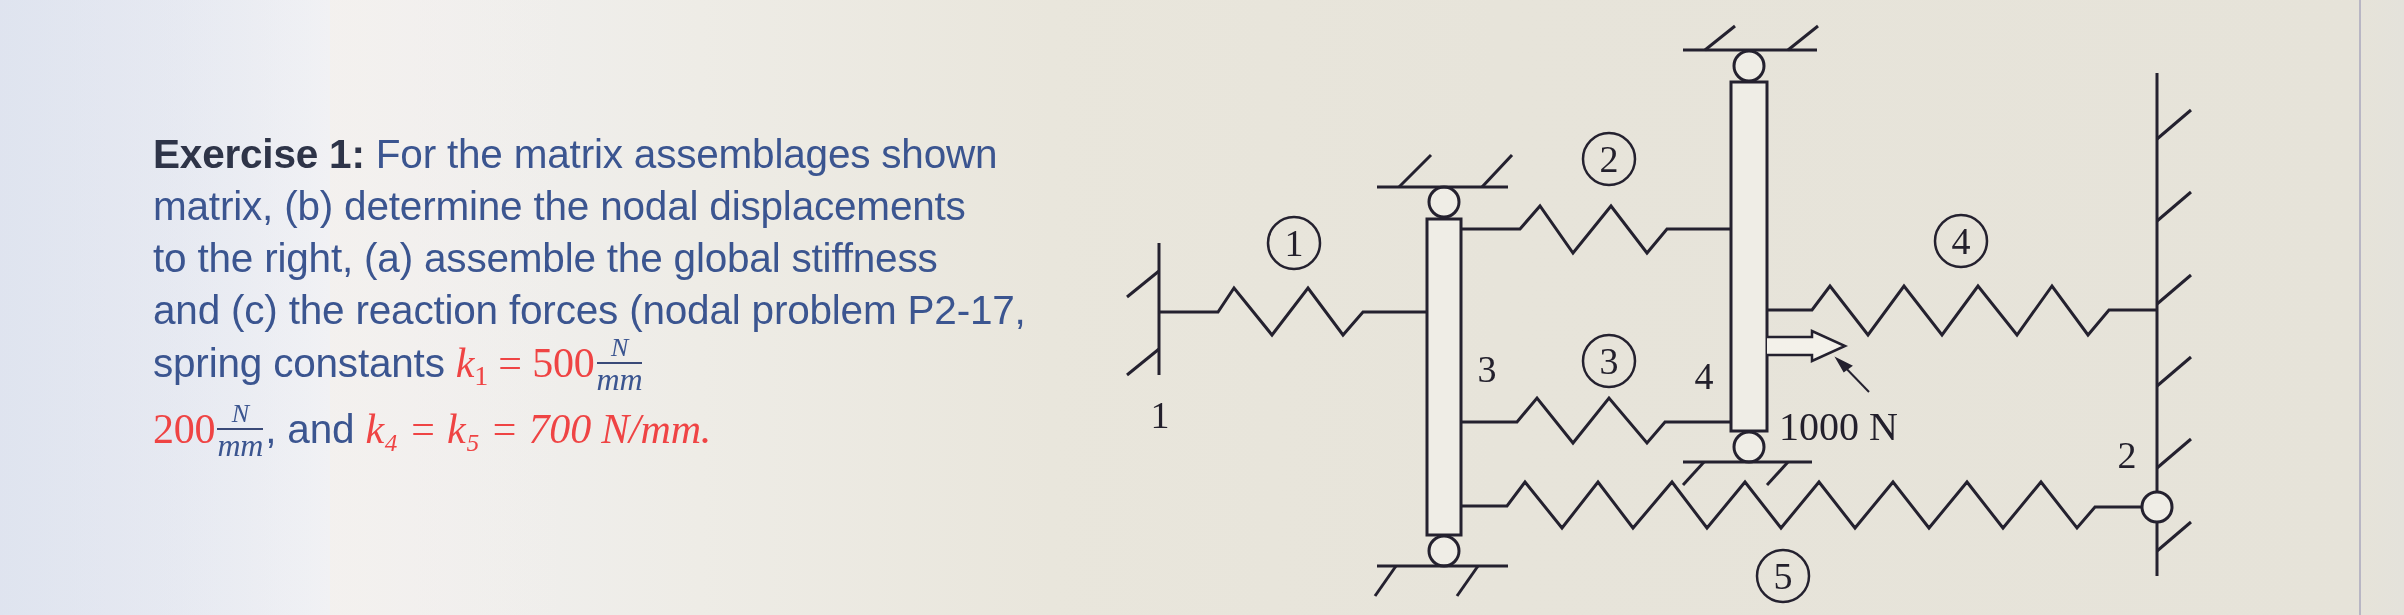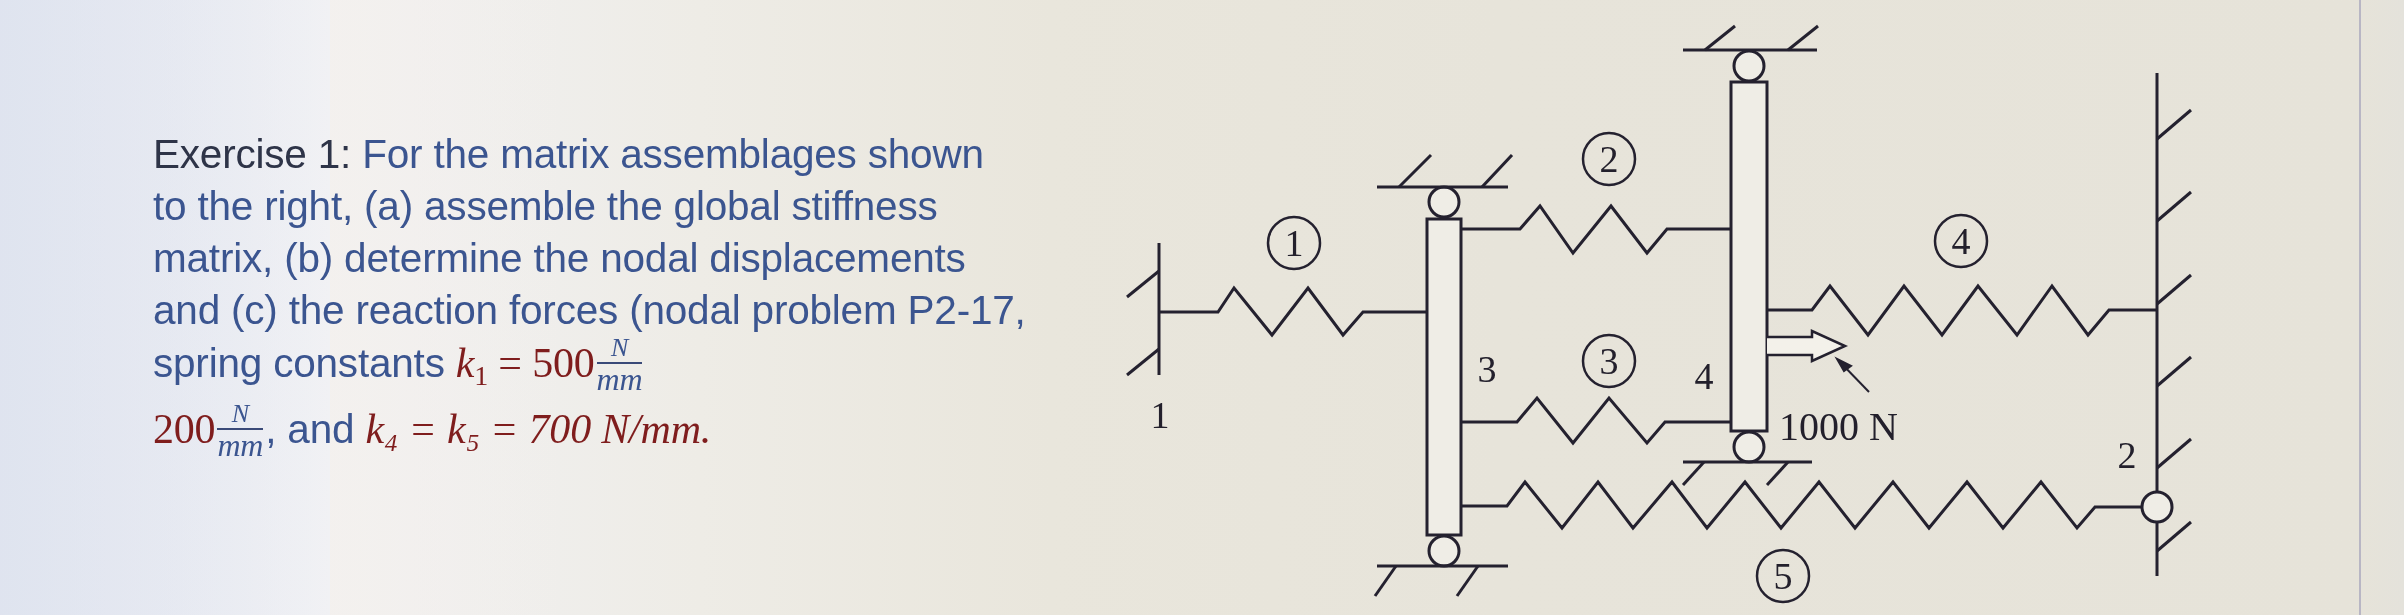--- a/index.html
+++ b/index.html
@@ -22,22 +22,22 @@
     position: absolute; left: 2359px; top: 0; width: 2px; height: 615px;
     background: #b8b6c4;
   }
   .problem {
     position: absolute; left: 153px; top: 128px; width: 960px;
     font-size: 40.5px; line-height: 52px; color: #3b5590;
     letter-spacing: -0.2px;
   }
   .problem .line { white-space: nowrap; height: 52px; }
   .problem .line.tall { height: 66px; }
-  .title { color: #2e3448; font-weight: normal; }
-  .math { font-family: "Liberation Serif", serif; color: #7f1d1d; font-size: 42px; }
+  .title { color: #2e3448; font-weight: bold; }
+  .math { font-family: "Liberation Serif", serif; color: #ef4444; font-size: 42px; }
   .math i { font-style: italic; }
   .math sub { font-size: 28px; vertical-align: -8px; line-height: 0; }
   .frac {
     display: inline-block; vertical-align: middle; text-align: center;
     font-family: "Liberation Serif", serif; font-style: italic;
     margin: 0 2px; position: relative; top: -2px;
   }
   .frac .numer { display: block; font-size: 26px; line-height: 28px; padding: 0 4px; border-bottom: 2px solid #3a4a78; }
   .frac .denom { display: block; font-size: 32px; line-height: 30px; }
   svg.diagram { position: absolute; left: 0; top: 0; }
@@ -48,22 +48,22 @@
 
 <div class="glare"></div>
 <div class="glare2"></div>
 <div class="edge"></div>
 
 <div class="problem">
   <div class="line">
     <span class="title"><span>Exercise 1:</span></span>
     <span>For the matrix assemblages shown</span>
   </div>
+  <div class="line"><span>matrix, (b) determine the nodal displacements</span></div>
   <div class="line"><span>to the right, (a) assemble the global stiffness</span></div>
-  <div class="line"><span>matrix, (b) determine the nodal displacements</span></div>
   <div class="line"><span>and (c) the reaction forces (nodal problem P2-17,</span></div>
   <div class="line tall">
     <span>spring constants</span>
     <span class="math"><i>k</i><sub>1</sub> <span>= 500</span></span><span class="frac"><span class="numer">N</span><span class="denom">mm</span></span>
   </div>
   <div class="line tall">
     <span class="math">200</span><span class="frac"><span class="numer">N</span><span class="denom">mm</span></span><span>, and</span>
     <span class="math"><i>k₄ = k₅ = 700 N/mm.</i></span>
   </div>
 </div>

